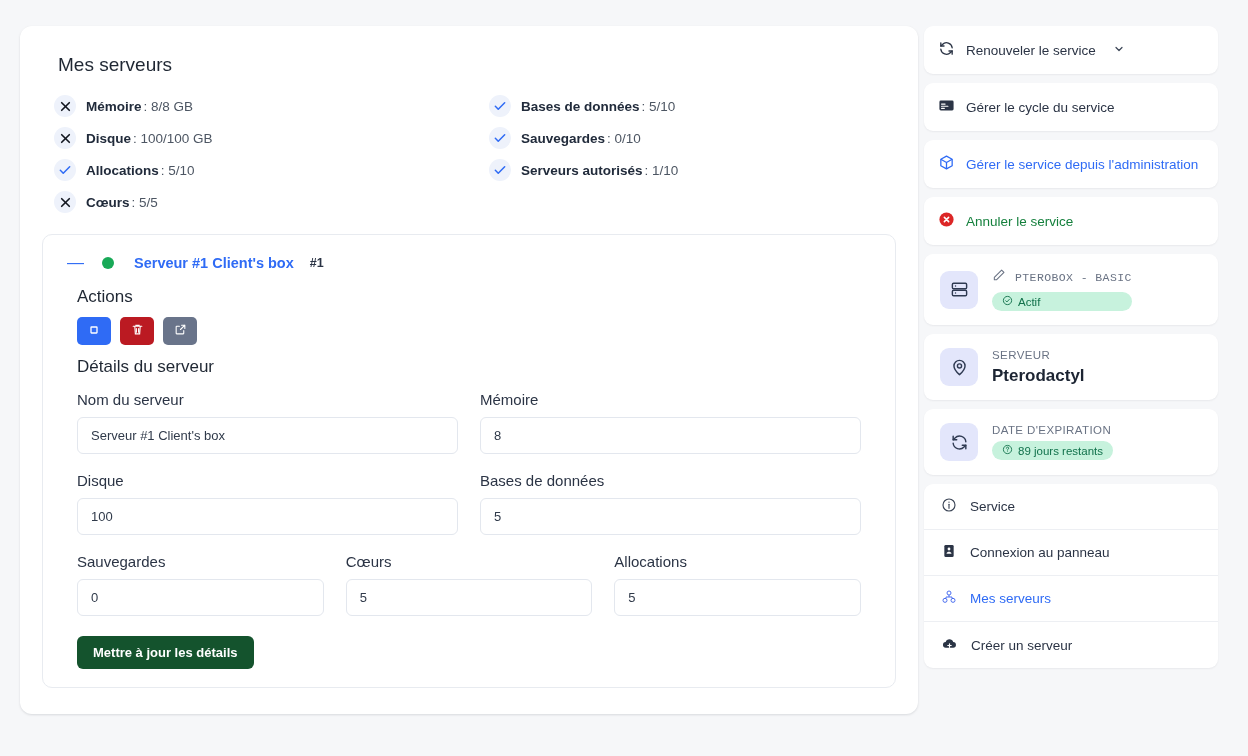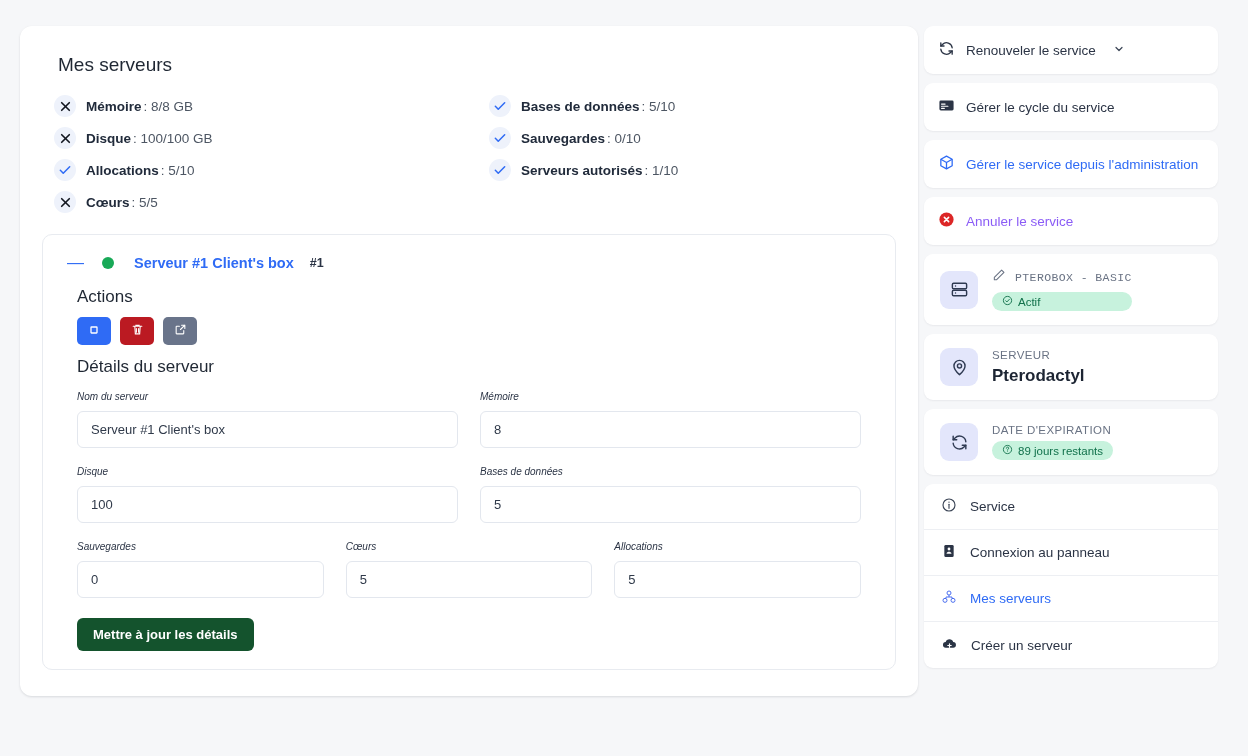--- a/index.html
+++ b/index.html
@@ -69,21 +69,21 @@
   }
   .abtn.blue { background: #2f6bf5; }
   .abtn.red  { background: #bb1a22; }
   .abtn.gray { background: #69748a; }
 
   .detail-h { font-size: 17px; font-weight: 400; color: #1f2733; margin: 12px 0 14px 16px; }
 
   .form { margin: 0 16px; }
   .frow { display: flex; gap: 22px; margin-bottom: 18px; }
   .fgroup { flex: 1; }
-  .flabel { display:block; font-size: 10px; color: #2b3445; margin-bottom: 9px; font-style: italic; }
+  .flabel { display:block; font-size: 15px; color: #2b3445; margin-bottom: 9px; }
   .finput {
     width: 100%; height: 37px;
     border: 1px solid #e3e7ee; border-radius: 6px;
     background: #fff; padding: 0 13px;
     font-family: "Liberation Sans", sans-serif;
     font-size: 13px; color: #303a4a;
   }
   .submit-btn {
     background: #14532d; color: #fff; border: none;
     border-radius: 6px; padding: 9px 16px;
@@ -97,21 +97,21 @@
   .s-card {
     background: #fff; border-radius: 9px;
     box-shadow: 0 1px 2px rgba(16,24,40,.06);
     margin-bottom: 9px;
   }
   .s-action {
     display: flex; align-items: center; gap: 11px;
     padding: 14px 14px; font-size: 13.5px; color: #2b3445; cursor: pointer;
   }
   .s-action.link { color: #2f6bf5; }
-  .s-action.danger { color: #8b5cf6; }
+  .s-action.danger { color: #15803d; }
   .s-action .chev { margin-left: 6px; color: #3a4455; }
 
   .info-card { display: flex; align-items: center; gap: 14px; padding: 14px 16px; }
   .info-ico {
     width: 38px; height: 38px; border-radius: 9px;
     background: #e3e6fb; color: #2f3a52;
     display: flex; align-items: center; justify-content: center;
     flex: 0 0 38px;
   }
   .info-body { display: flex; flex-direction: column; gap: 5px; }

